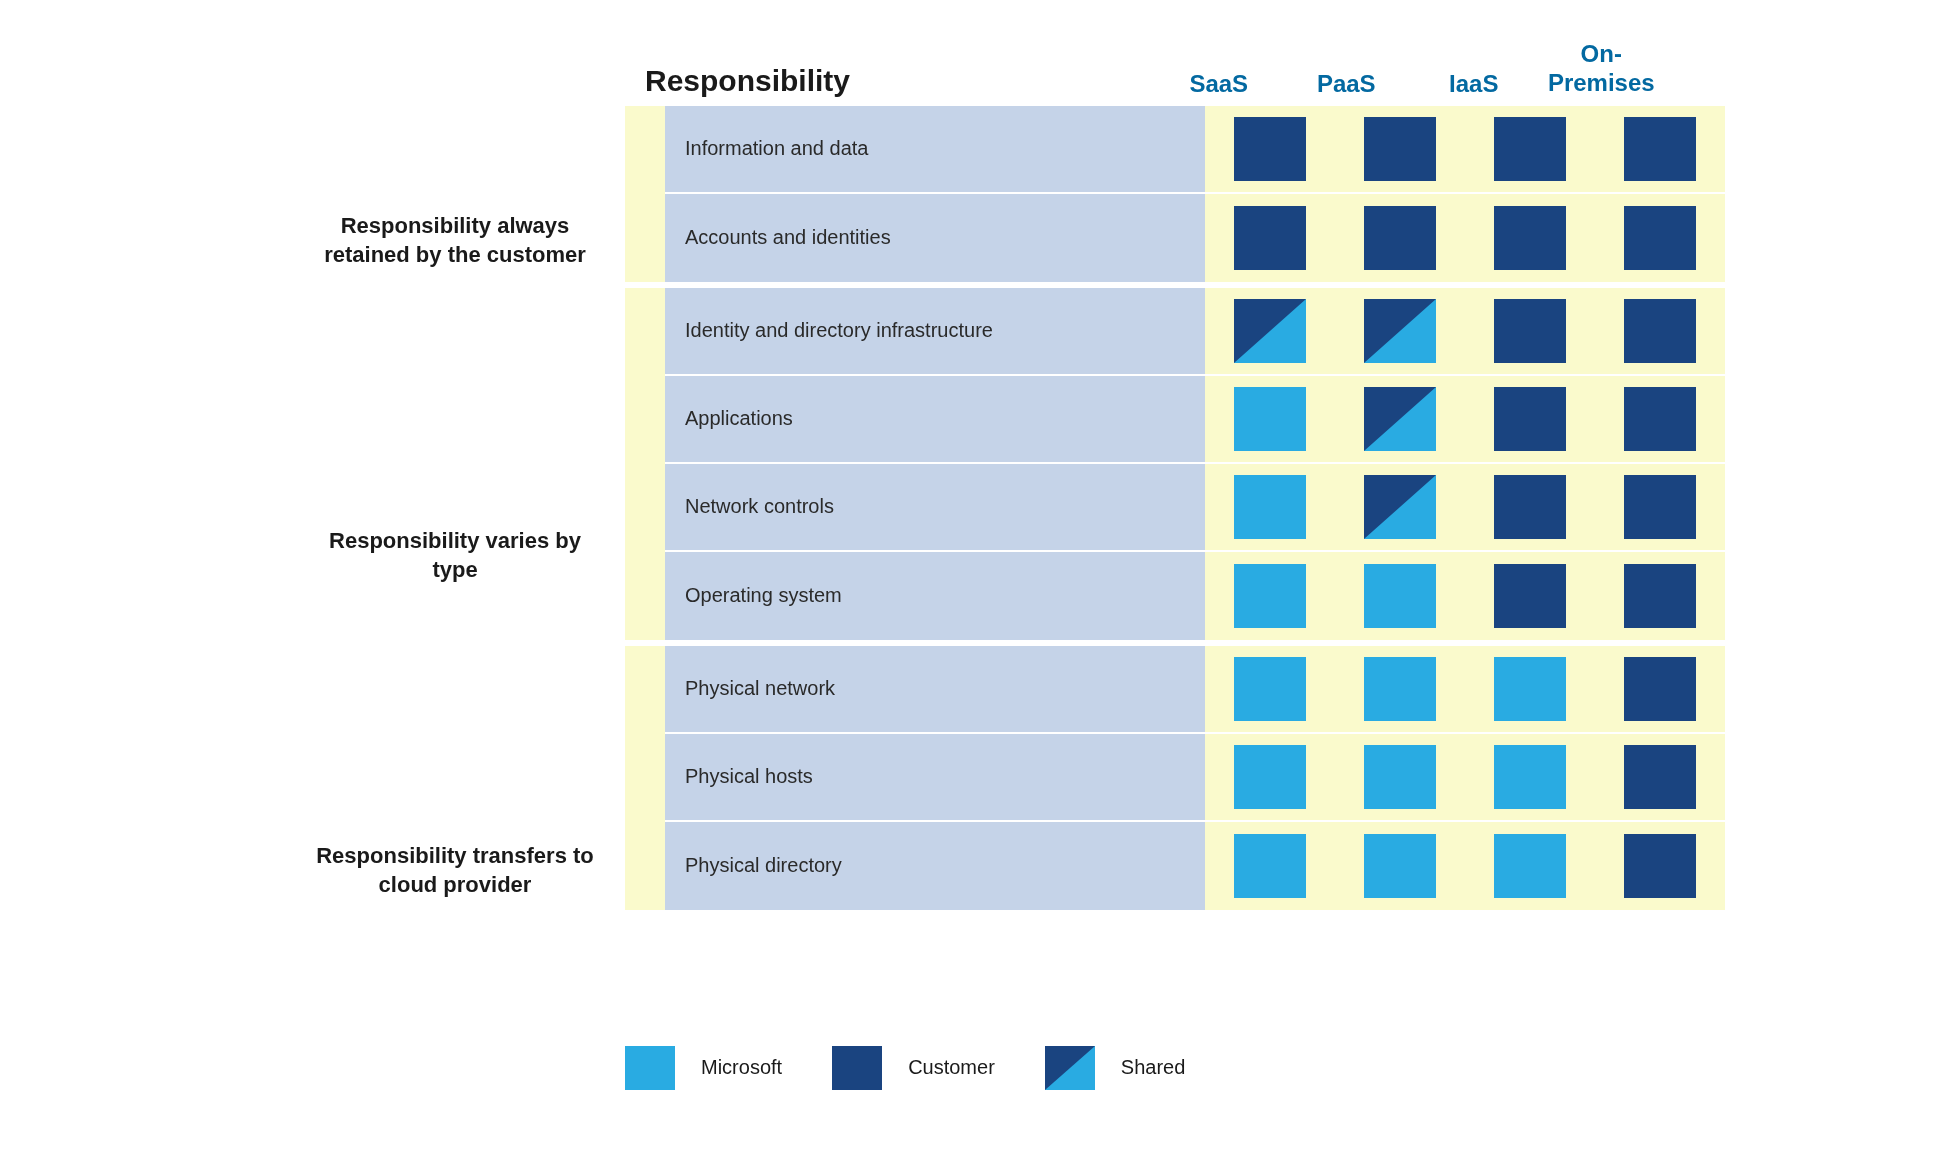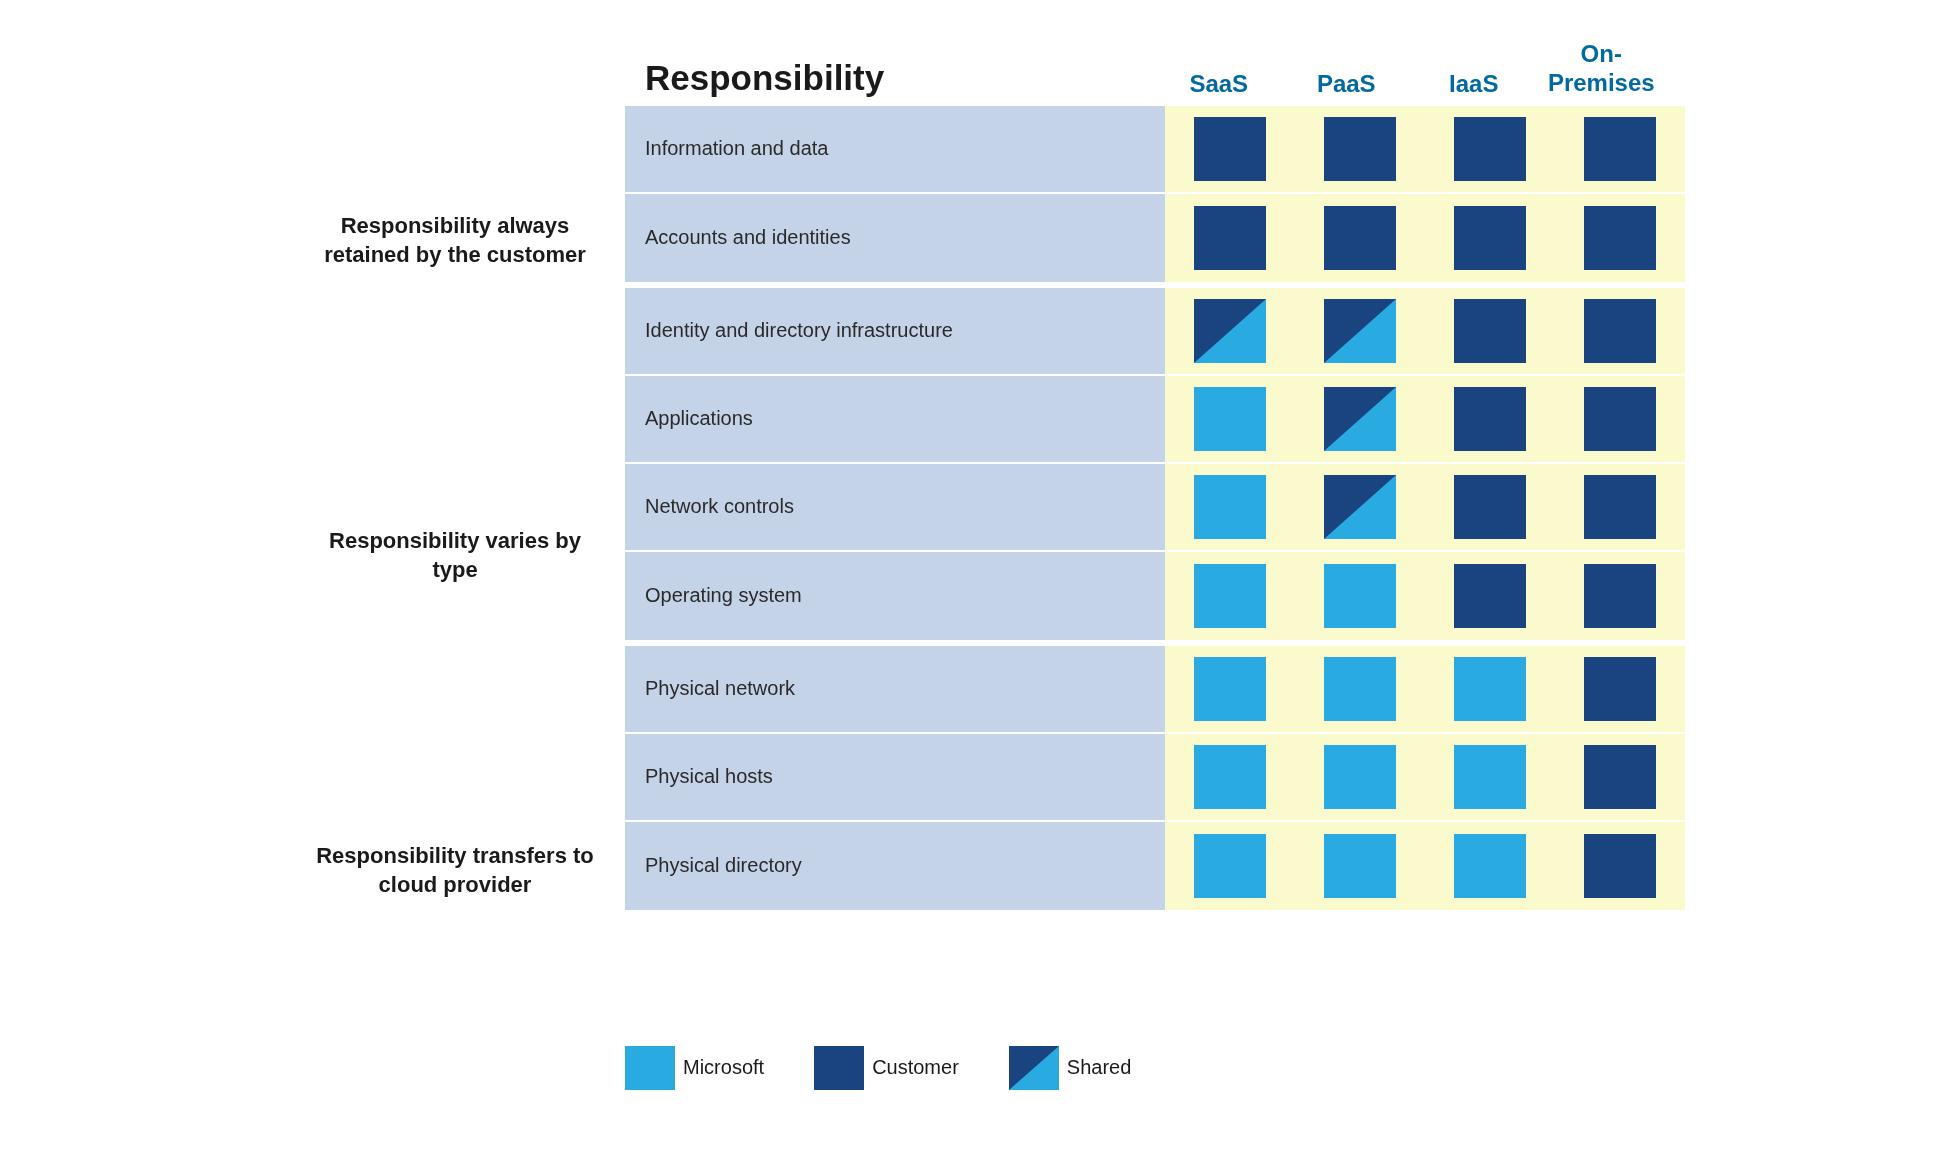--- a/index.html
+++ b/index.html
@@ -23,21 +23,21 @@
     }
     
     .header-row {
       display: flex;
       align-items: flex-end;
       margin-bottom: 8px;
       padding-left: 340px;
     }
     .header-responsibility {
       width: 540px;
-      font-size: 35px;
+      font-size: 30px;
       font-weight: 700;
       color: #1a1a1a;
       padding-left: 20px;
     }
     .header-col {
       width: 130px;
       text-align: center;
       font-size: 24px;
       font-weight: 700;
       color: #0369a1;
@@ -146,21 +146,21 @@
     .legend {
       display: flex;
       align-items: center;
       margin-top: 40px;
       gap: 50px;
       padding-left: 340px;
     }
     .legend-item {
       display: flex;
       align-items: center;
-      gap: 8px;
+      gap: 26px;
     }
     .legend-sq {
       width: 50px;
       height: 44px;
       display: block;
       position: relative;
       overflow: hidden;
     }
     .legend-sq-light { background: #29abe2; }
     .legend-sq-dark { background: #1a4480; }
@@ -194,20 +194,21 @@
       display: flex;
       margin-bottom: 6px;
       background: #fafacc;
     }
     .group-wrapper:last-child { margin-bottom: 0; }
 
     .group-rows {
       display: flex;
       flex-direction: column;
       flex: 1;
+      margin-left: 40px;
     }
     .group-rows .table-row:last-child .resp-cell,
     .group-rows .table-row:last-child .data-cell {
       border-bottom: none;
     }
   </style>
 </head>
 <body>
 
 <div class="chart-wrapper">

